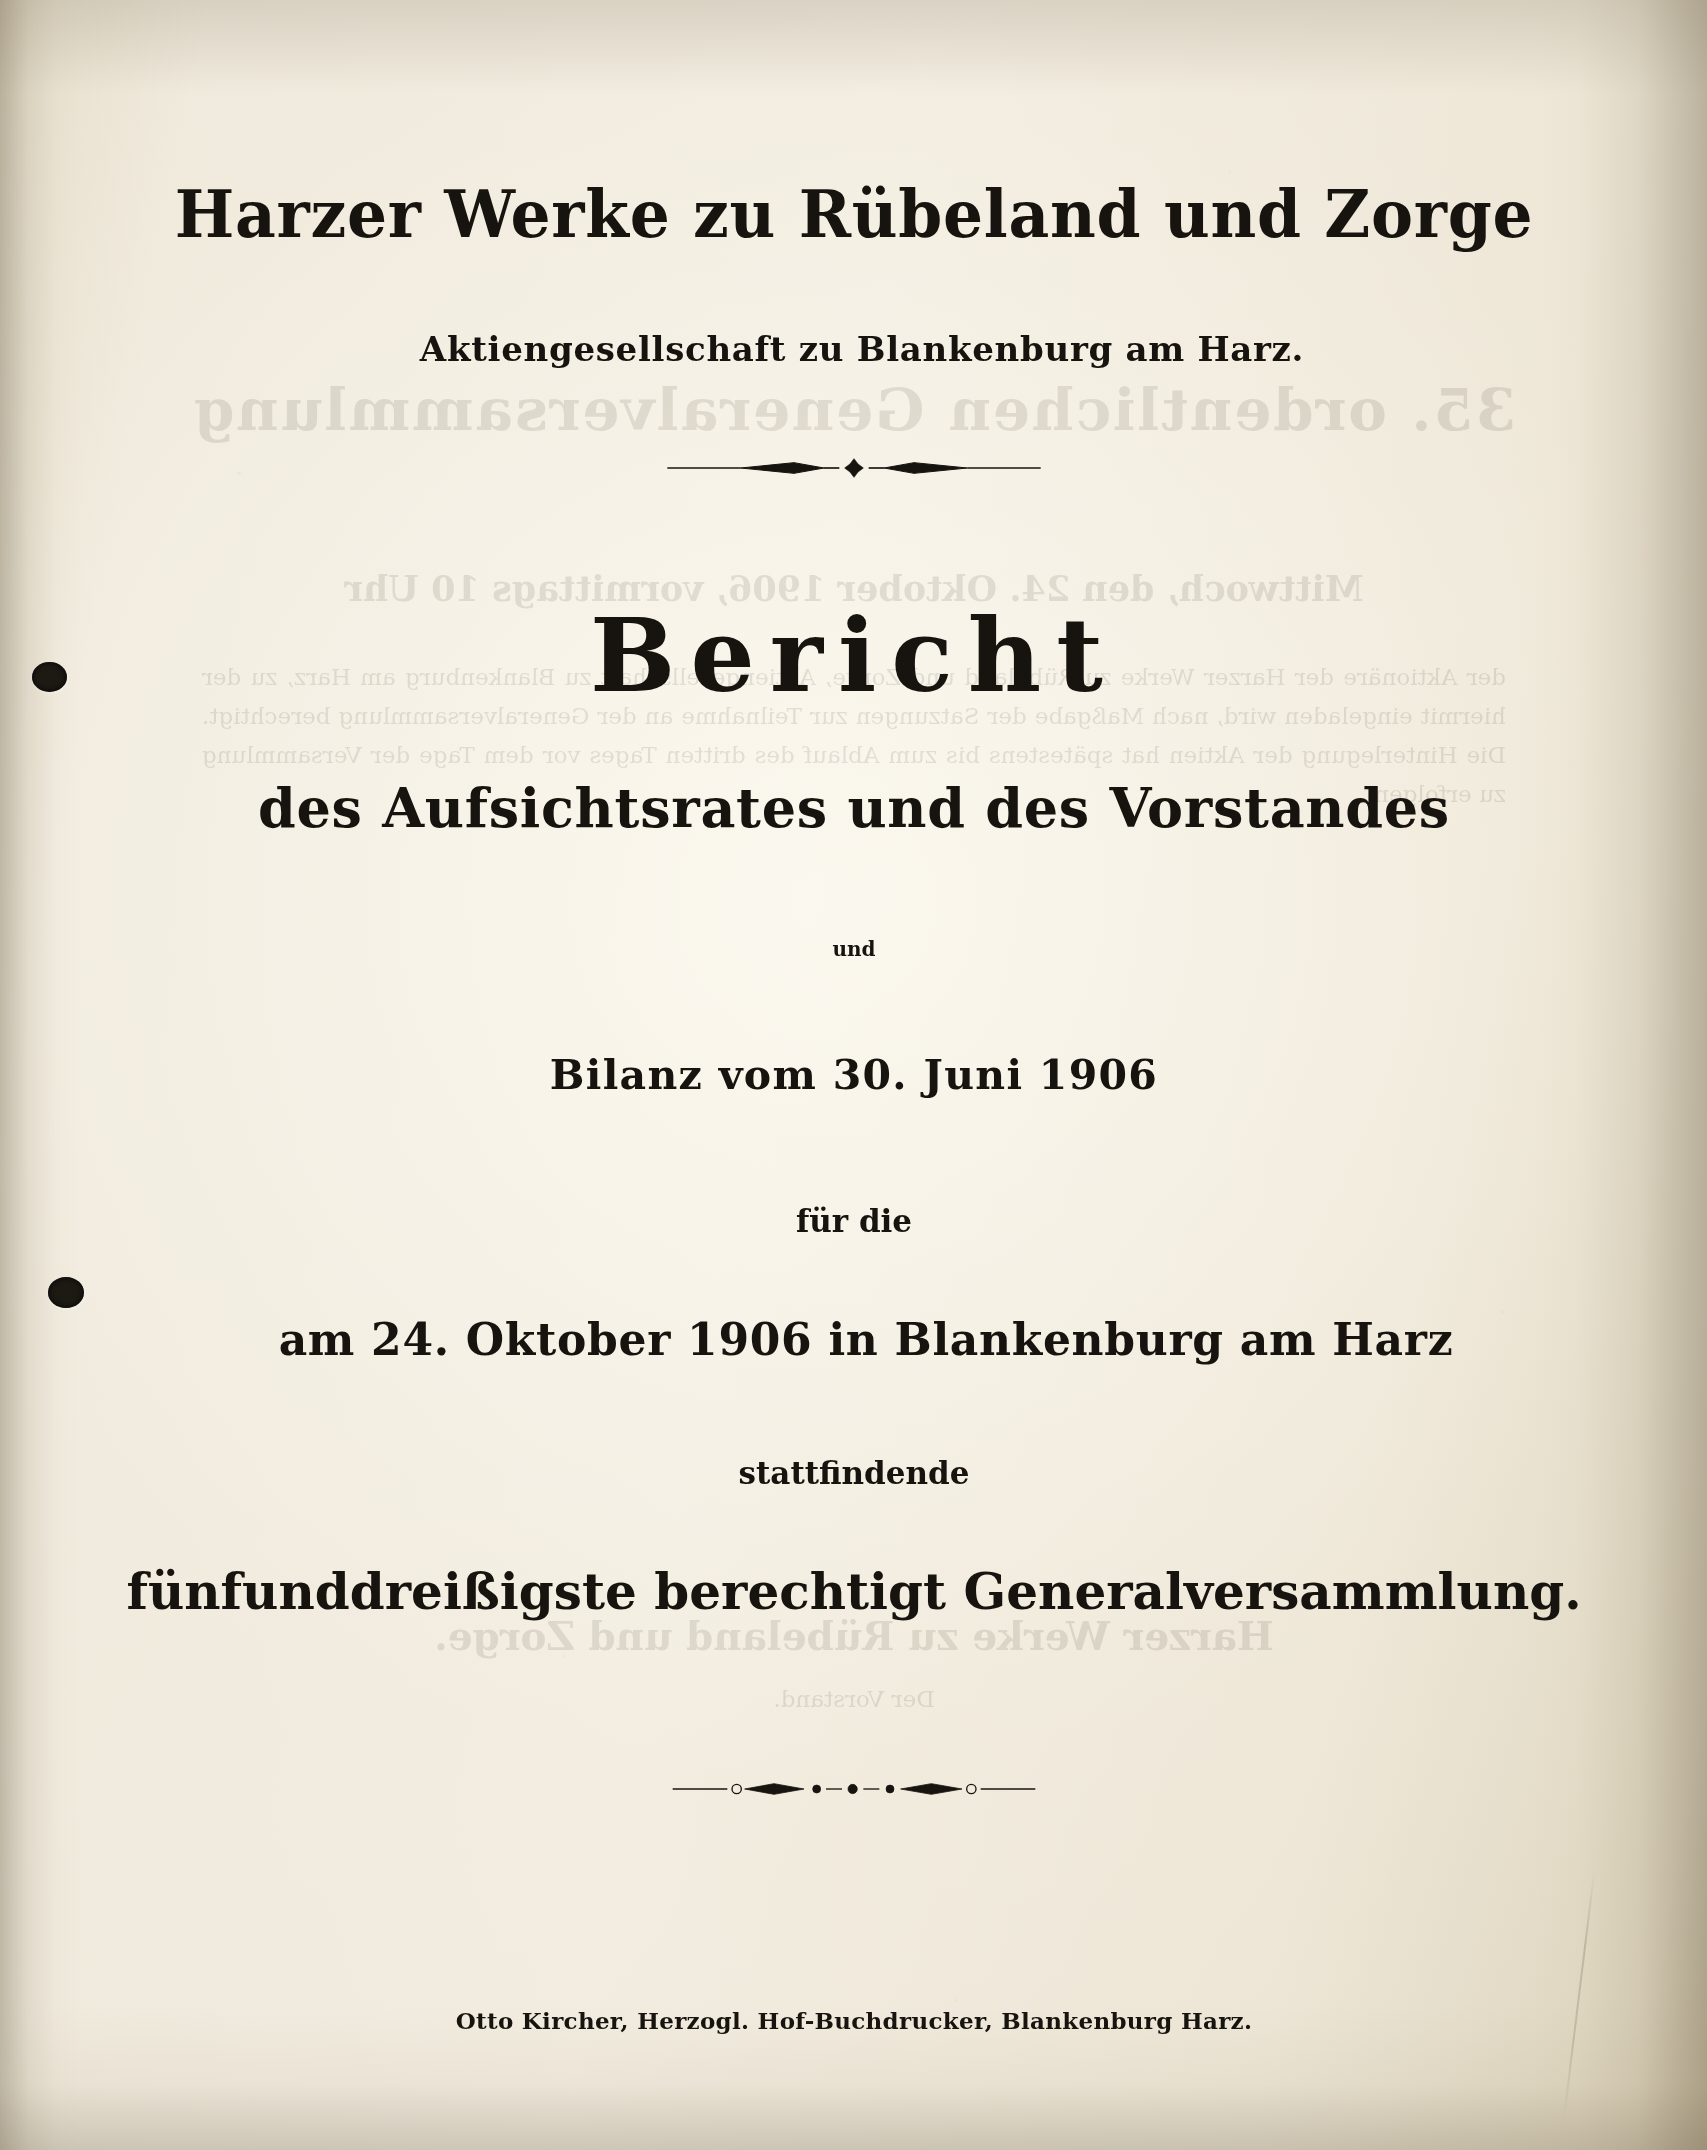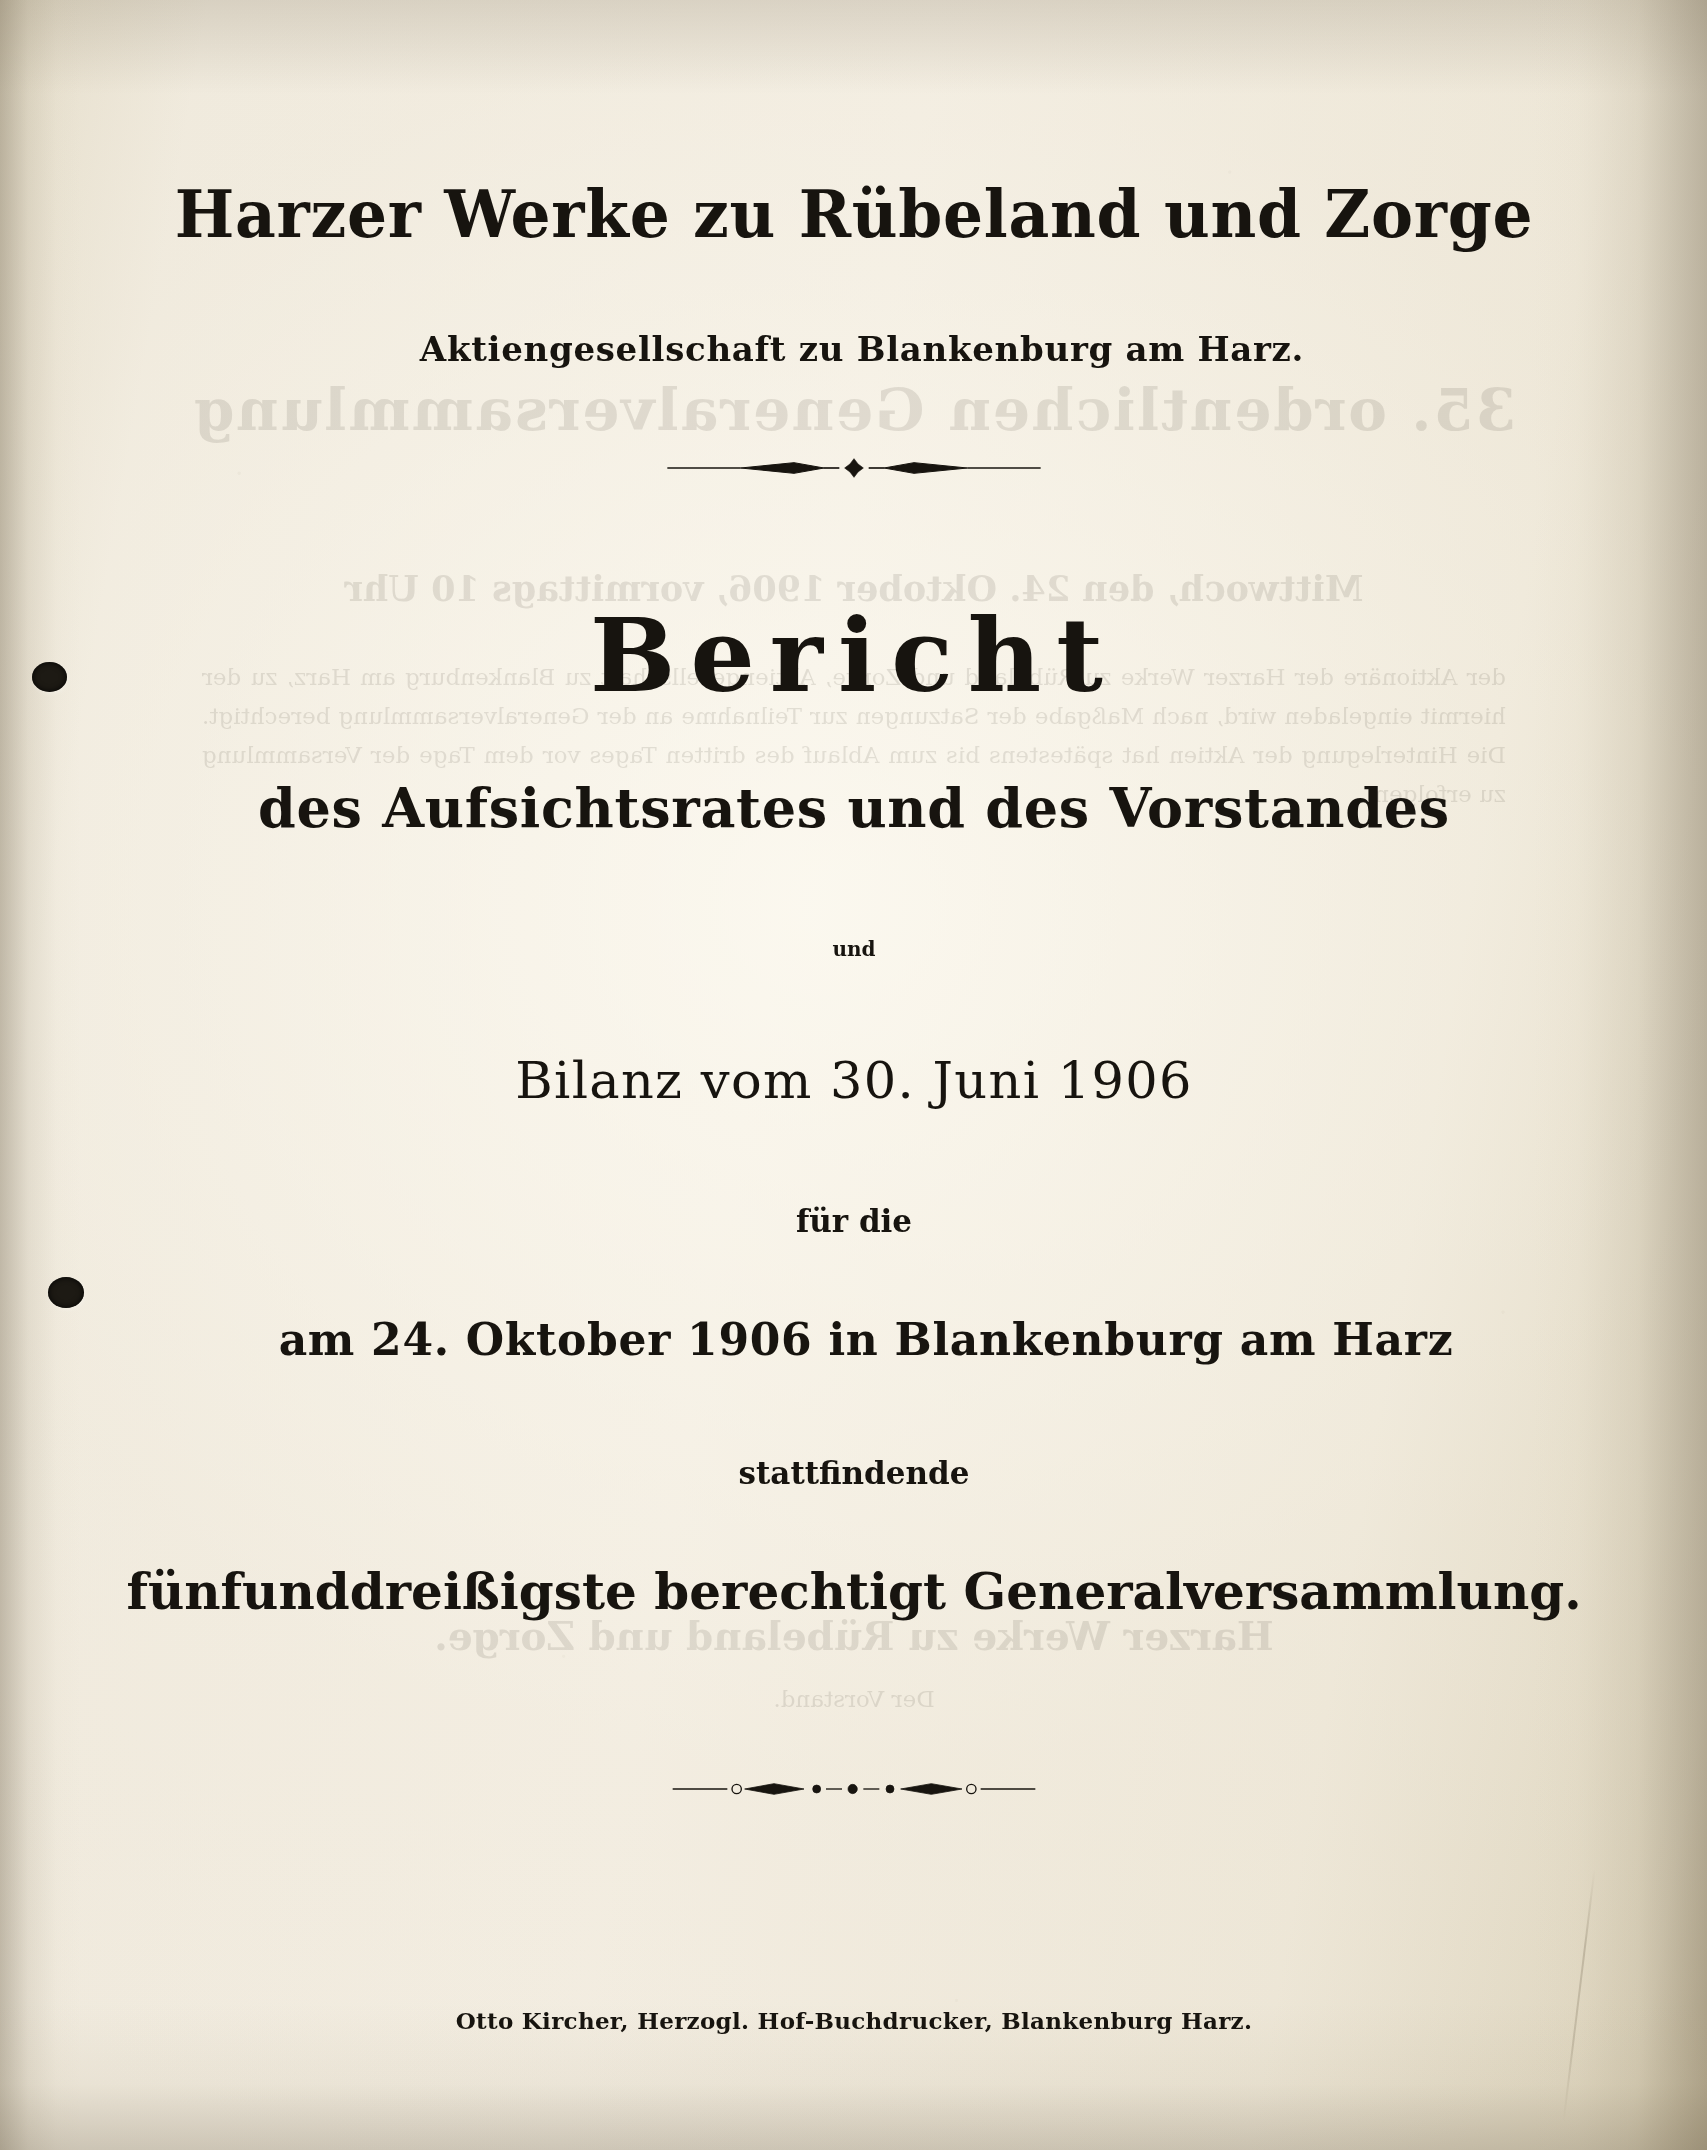--- a/index.html
+++ b/index.html
@@ -152,23 +152,23 @@
     left: 0; right: 0;
     font-size: 20px;
     font-weight: 700;
     font-family: "DejaVu Serif", serif;
   }
 
   .line-bilanz {
     position: absolute;
     top: 1051px;
     left: 0; right: 0;
-    font-size: 51px;
+    font-size: 41px;
     letter-spacing: 1.3px;
-    font-weight: 400;
+    font-weight: 700;
     font-family: "DejaVu Serif", serif;
   }
 
   .word-fuerdie {
     position: absolute;
     top: 1203px;
     left: 0; right: 0;
     font-size: 31px;
     font-weight: 700;
     font-family: "DejaVu Serif", serif;

